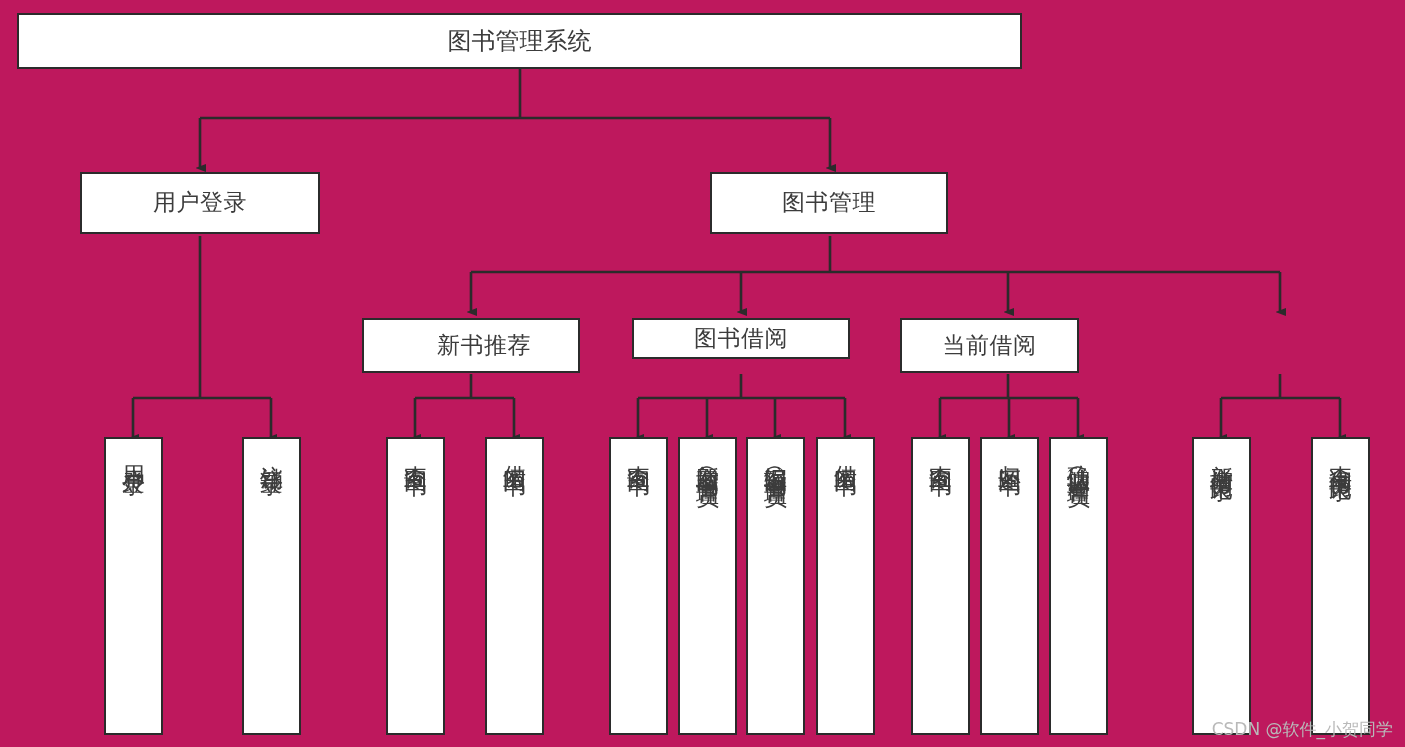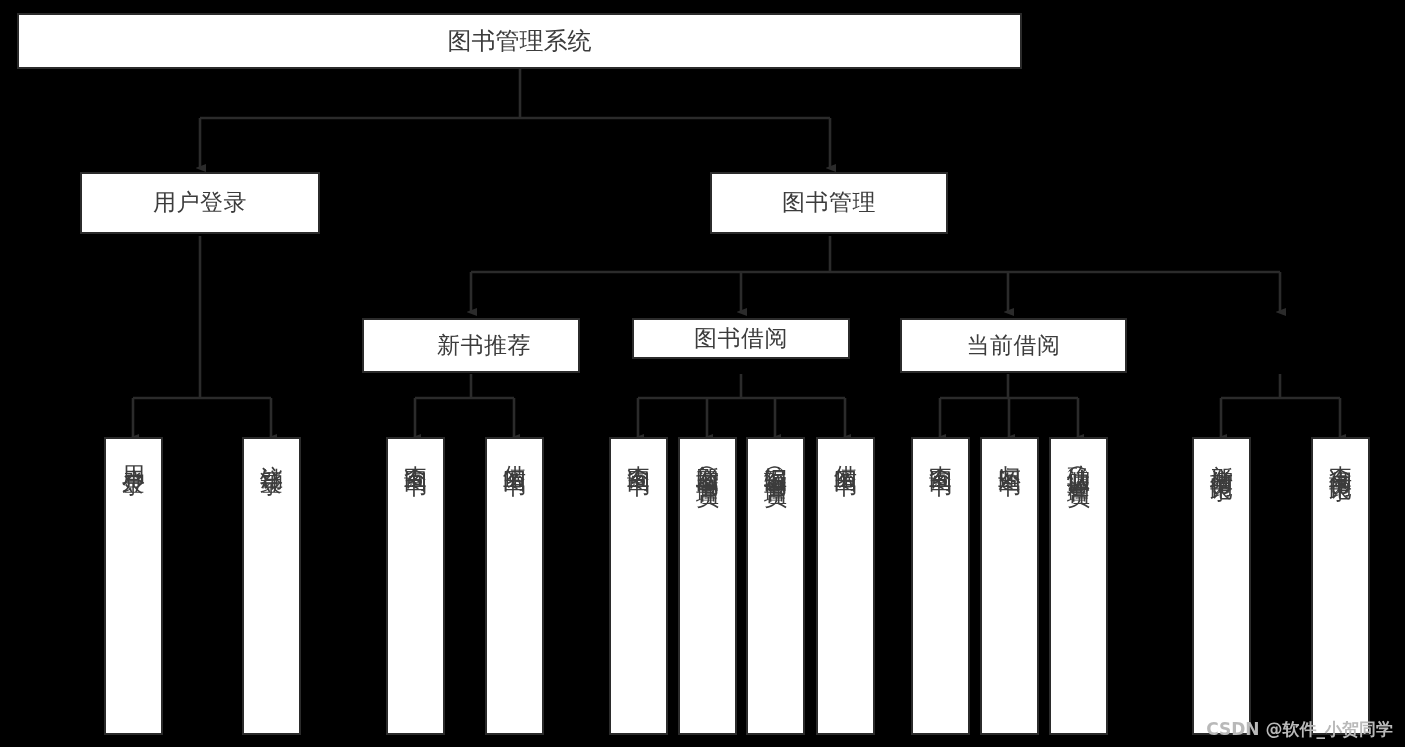--- a/index.html
+++ b/index.html
@@ -7,21 +7,21 @@
     padding: 0;
     background: #ffffff;
   }
   body {
     font-family: "DejaVu Sans", "Liberation Sans", sans-serif;
   }
   #canvas {
     position: relative;
     width: 1405px;
     height: 747px;
-    background: #000000;
+    background: #be185d;
     overflow: hidden;
   }
   svg.edges {
     position: absolute;
     left: 0;
     top: 0;
     width: 1405px;
     height: 747px;
     pointer-events: none;
   }
@@ -61,21 +61,20 @@
     line-height: 1;
   }
   .watermark {
     position: absolute;
     right: 12px;
     bottom: 6px;
     font-size: 17px;
     color: #b9b9b9;
     white-space: nowrap;
     user-select: none;
-    font-weight: bold;
   }
 </style>
 </head>
 <body>
 
 <div id="canvas">
 
   <svg class="edges" viewBox="0 0 1405 747" xmlns="http://www.w3.org/2000/svg">
     <defs>
       <marker id="arrow" markerWidth="10" markerHeight="10" refX="5" refY="6" orient="auto" markerUnits="userSpaceOnUse">
@@ -137,21 +136,21 @@
   <div class="node horiz" style="left:710px; top:172px; width:238px; height:62px;">
     <span>图书管理</span>
   </div>
 
   <div class="node horiz" style="left:362px; top:318px; width:218px; height:55px;padding-left:26px;">
     <span>新书推荐</span>
   </div>
   <div class="node horiz" style="left:632px; top:318px; width:218px; height:41px;">
     <span>图书借阅</span>
   </div>
-  <div class="node horiz" style="left:900px; top:318px; width:227px; height:55px;">
+  <div class="node horiz" style="left:900px; top:318px; width:179px; height:55px;">
     <span>当前借阅</span>
   </div>
 
   <div class="node leaf" style="left:104px; top:437px; width:59px; height:298px;">
     <span class="leaf-text">用户登录</span>
   </div>
   <div class="node leaf" style="left:242px; top:437px; width:59px; height:298px;">
     <span class="leaf-text">注销登录</span>
   </div>
 

